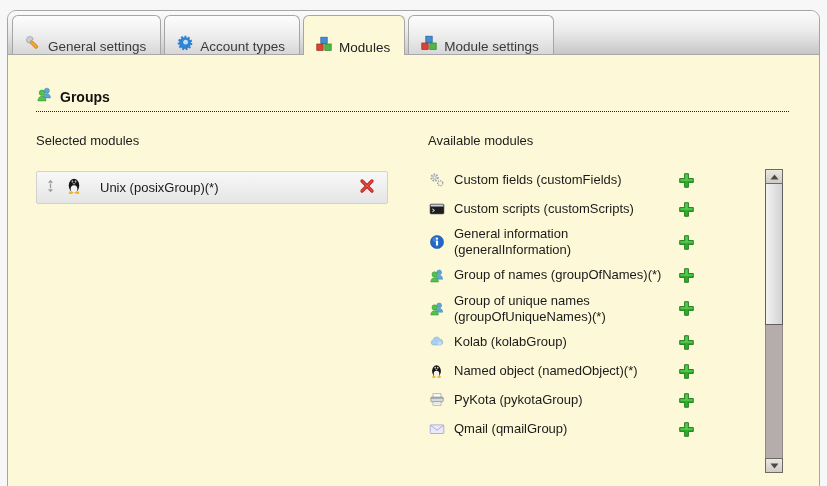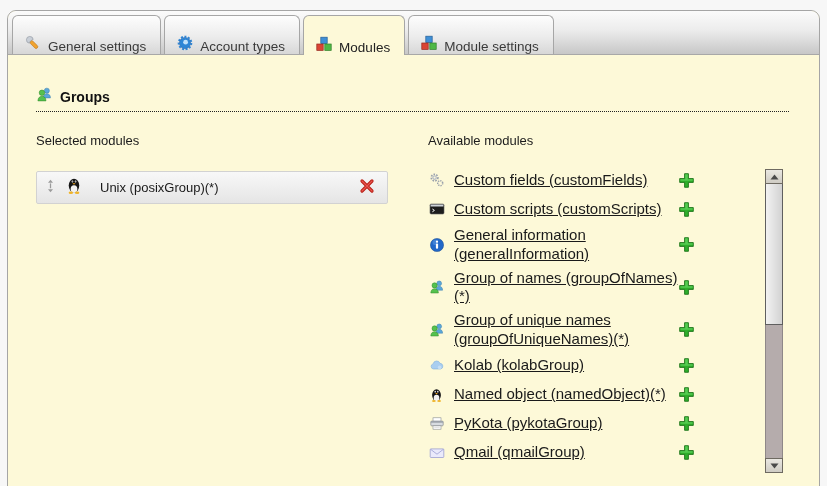--- a/index.html
+++ b/index.html
@@ -63,21 +63,21 @@
   .selected-row .mod-name { flex:1; font-size:13px; color:#1a1a1a; }
   .selected-row .del { flex:none; cursor:pointer; }
 
   .avail-list { margin-top:20px; position:relative; padding-right:56px; }
   .avail-row {
     display:flex; align-items:center;
     min-height:24px; margin-bottom:5px;
     padding-right:38px;
   }
   .avail-row .mod-icon { flex:none; width:17px; margin-right:9px; display:flex; justify-content:center; }
-  .avail-row .mod-name { font-size:15px; color:#1a1a1a; line-height:1.25; max-width:290px;text-decoration:underline; }
+  .avail-row .mod-name { font-size:13px; color:#1a1a1a; line-height:1.25; max-width:290px; }
   .avail-row .add { margin-left:auto; cursor:pointer; flex:none; display:flex; }
 
   
   .scrollbar {
     position:absolute; right:6px; top:1px; width:18px; height:304px;
     display:flex; flex-direction:column;
   }
   .sb-btn {
     flex:none; height:15px;
     background:linear-gradient(180deg,#e9e7e1,#cfccc4);

